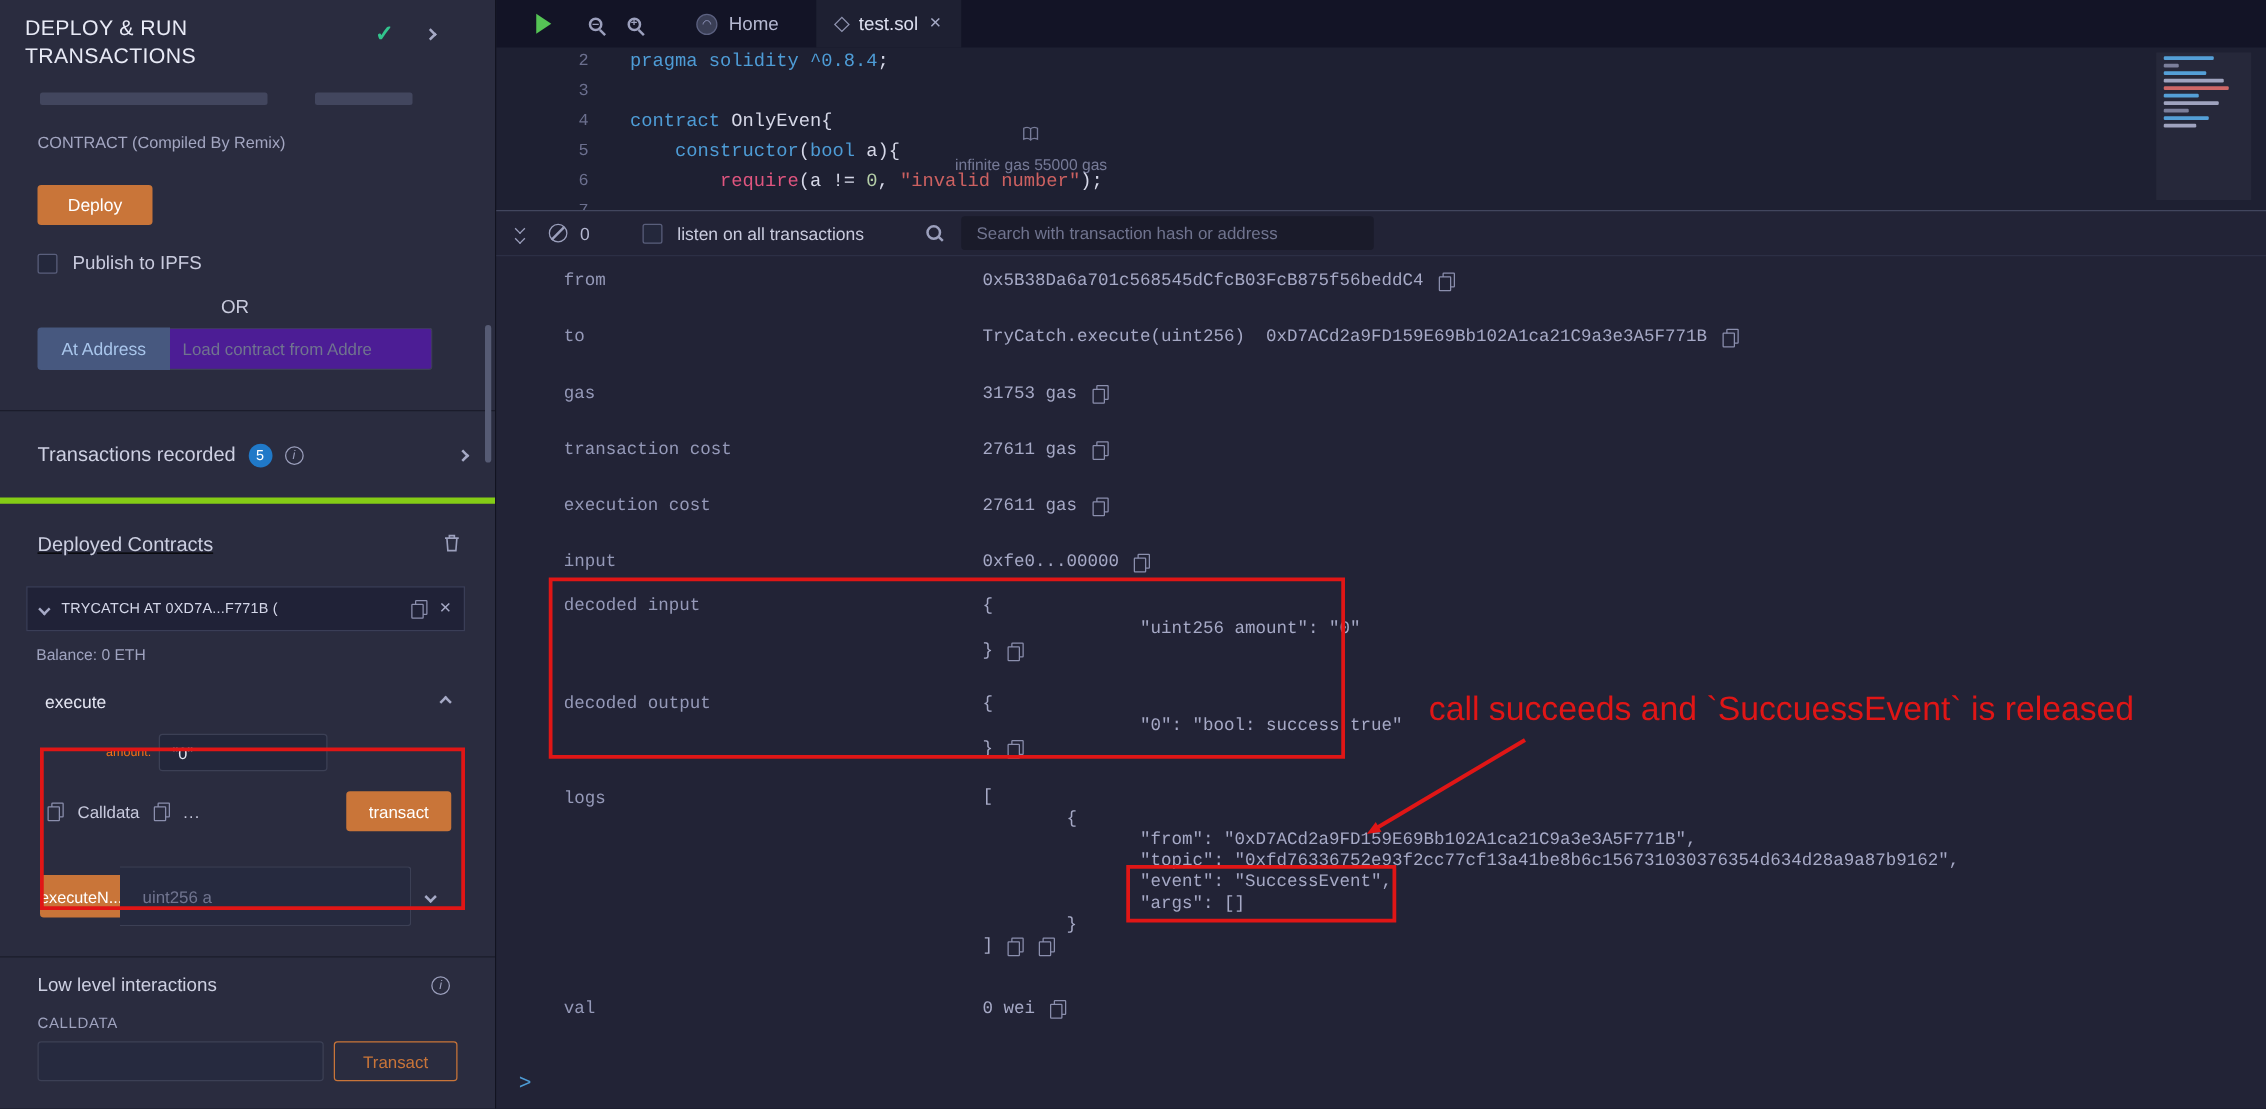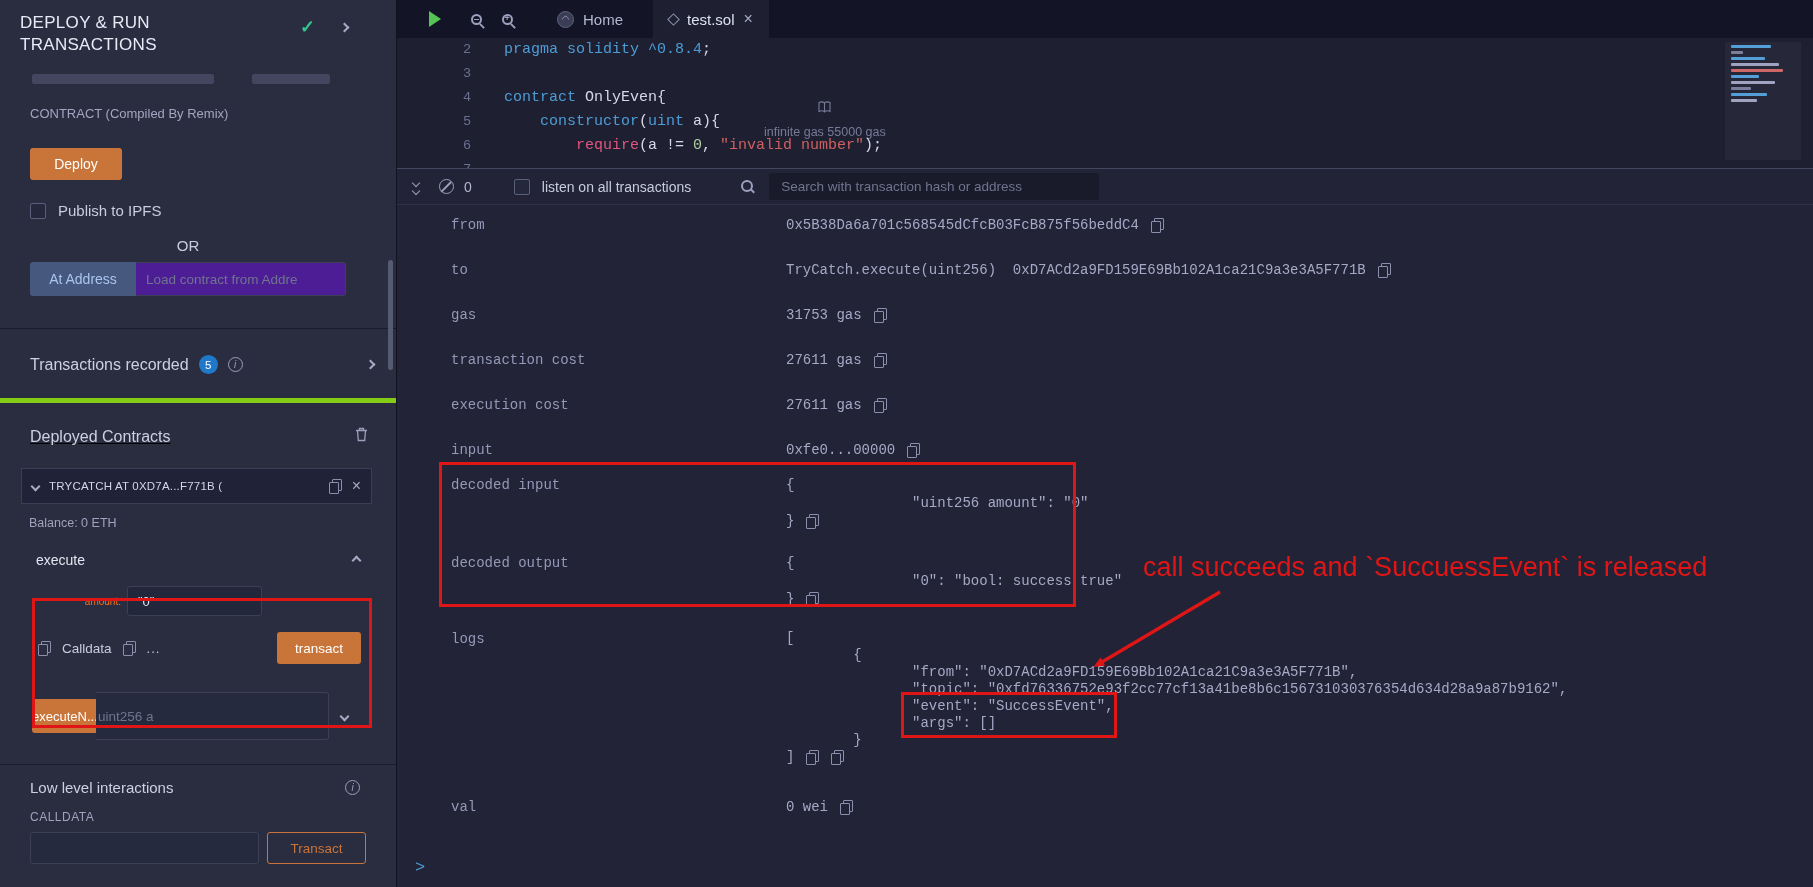--- a/index.html
+++ b/index.html
@@ -72,21 +72,21 @@
   .amount-input { margin-left:6px; width:135px; height:30px; background:#23273b; border:1px solid #3c4055; border-radius:3px;
                   color:#e4e6f2; padding:0 10px; font-size:13px; font-family:inherit; }
   .calldata-row { display:flex; align-items:center; margin-top:16px; padding:0 11px 0 17px; gap:11px; }
   .calldata-label { font-size:13.5px; color:#c9cbde; }
   .ellipsis { color:#c9cbde; font-size:13px; letter-spacing:1px; }
   .btn-transact { margin-left:auto; width:84px; height:32px; background:#c97539; color:#fff; font-size:13.5px; }
   .fnN-row { display:flex; align-items:center; margin:28px 24px 0 11px; }
   .btn-execn { width:64px; height:34px; background:#c97539; color:#fff; font-size:13px; border-radius:3px 0 0 3px;
                white-space:nowrap; overflow:hidden; flex:none; }
   .execn-input { flex:1; min-width:0; height:48px; background:#262a3f; border:1px solid #3c4055; border-left:none;
-                 border-radius:0 3px 3px 0; color:#a3a3a3; padding:0 2px; font-size:13.5px; font-family:inherit; }
+                 border-radius:0 3px 3px 0; color:#a3a3a3; padding:0 18px; font-size:13.5px; font-family:inherit; }
   .fnN-row .chevron { margin-left:12px; flex:none; }
   .d3 { margin-top:24px; }
   .lowlevel-row { display:flex; align-items:center; padding:14px 36px 0 30px; }
   .lowlevel-label { font-size:15px; color:#cdd0e2; }
   .lowlevel-row .info-icon { margin-left:auto; }
   .calldata-caption { margin:14px 0 0 30px; font-size:12px; color:#9fa3bf; letter-spacing:.5px; }
   .bottom-row { display:flex; gap:8px; margin:8px 30px 0; }
   .bottom-input { flex:1; min-width:0; height:32px; background:#262a3f; border:1px solid #3c4055; border-radius:3px;
                   color:#dadcef; padding:0 10px; font-family:inherit; }
   .btn-transact-outline { width:99px; height:32px; background:transparent; border:1px solid #c97539; color:#c97539;
@@ -303,21 +303,21 @@
             <span class="kw">contract </span>
             <span class="pl">OnlyEven{</span>
           </span>
       </div>
       <div class="code-line">
         <span class="ln">5</span>
         <span class="code-seg-wrap">
             <span class="pl">    </span>
             <span class="kw">constructor</span>
             <span class="pl">(</span>
-            <span class="kw">uint</span>
+            <span class="kw">bool</span>
             <span class="pl"> a){</span>
           <span class="gas-note">
             <svg width="13" height="12" viewBox="0 0 13 12">
                 <path d="M6.5 2C5 .8 2.6.8 1 1.6v8.8c1.6-.8 4-.8 5.5.4 1.5-1.2 3.9-1.2 5.5-.4V1.6C10.4.8 8 .8 6.5 2zm0 0v9.6" fill="none" stroke="#767a97" stroke-width="1.1"></path>
               </svg>
             <span>infinite gas 55000 gas</span>
           </span>
         </span>
       </div>
       <div class="code-line">

